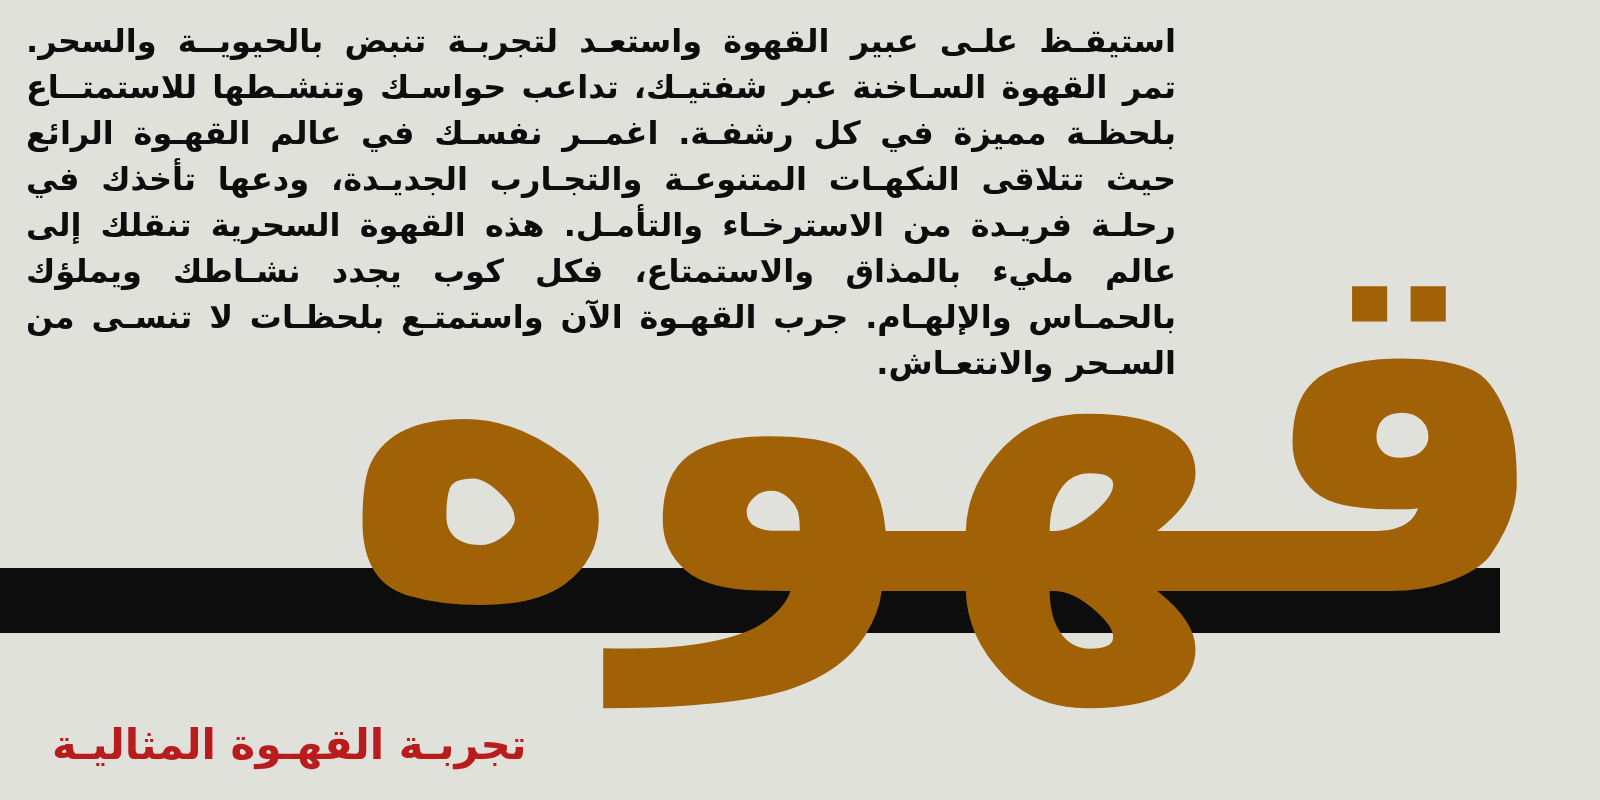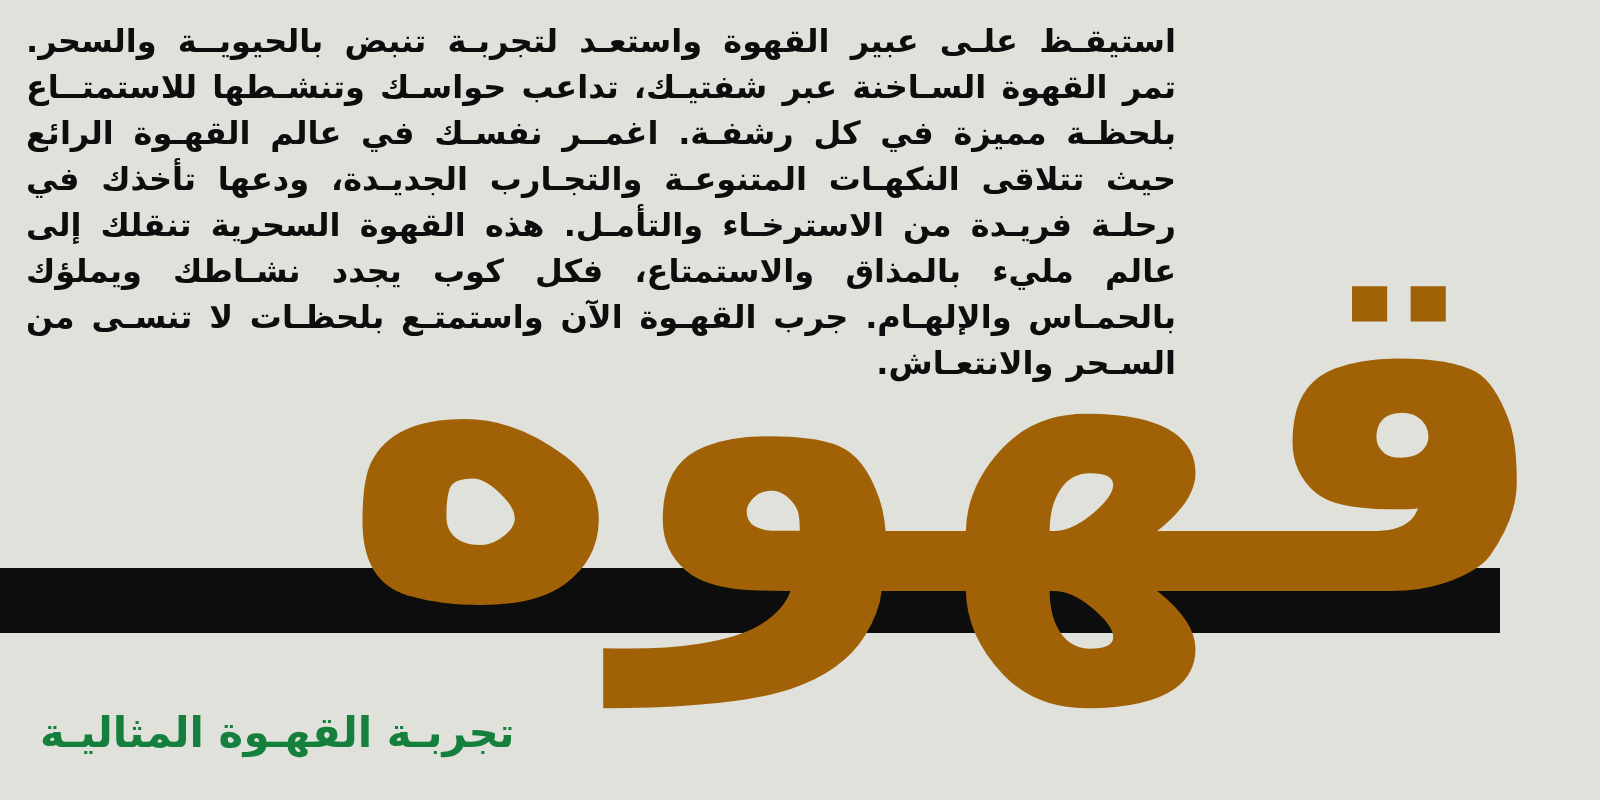--- a/index.html
+++ b/index.html
@@ -54,27 +54,27 @@
     font-weight: bold;
     font-size: 480px;
     line-height: 1;
     color: #a16207;
     white-space: nowrap;
   }
   .caption {
     position: absolute;
     left: 40px;
     top: 706px;
-    margin: 0;
+    margin: 12px;
     direction: rtl;
     font-family: "DejaVu Sans", sans-serif;
     font-weight: bold;
     font-size: 42px;
     line-height: 1.3;
-    color: #15803d;
+    color: #b91c1c;
     white-space: nowrap;
     text-align: center;
   }
 </style>
 </head>
 <body>
 
 <div class="poster">
 
   <p class="intro-paragraph">استيقـظ علـى عبير القهوة واستعـد لتجربـة تنبض بالحيويــة والسحر. تمر القهوة السـاخنة عبر شفتيـك، تداعب حواسـك وتنشـطها للاستمتــاع بلحظـة مميزة في كل رشفـة. اغمــر نفسـك في عالم القهـوة الرائع حيث تتلاقى النكهـات المتنوعـة والتجـارب الجديـدة، ودعها تأخذك في رحلـة فريـدة من الاسترخـاء والتأمـل. هذه القهوة السحرية تنقلك إلى عالم مليء بالمذاق والاستمتاع، فكل كوب يجدد نشـاطك ويملؤك بالحمـاس والإلهـام. جرب القهـوة الآن واستمتـع بلحظـات لا تنسـى من السـحر والانتعـاش.</p>

